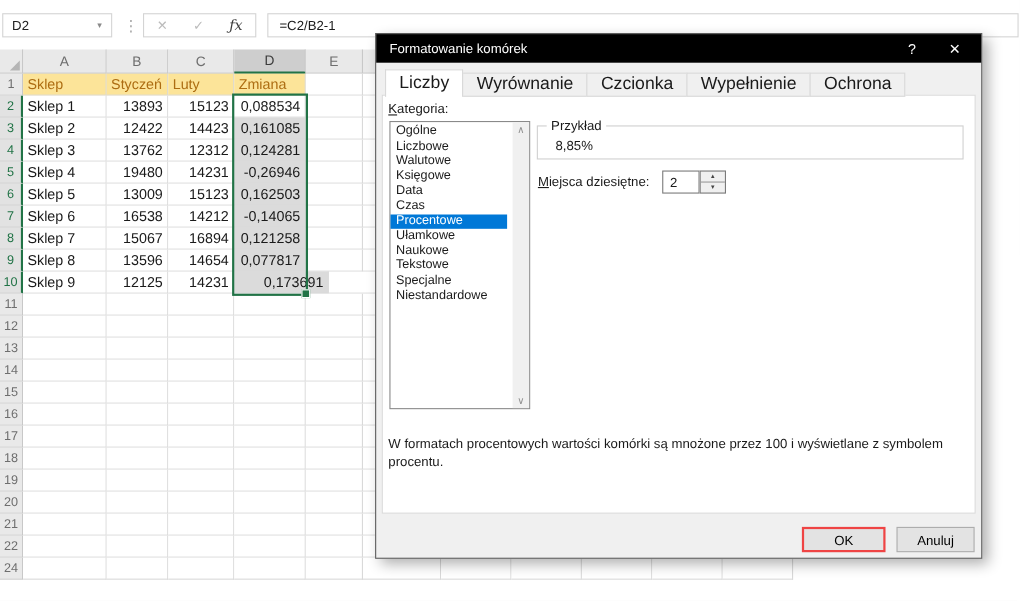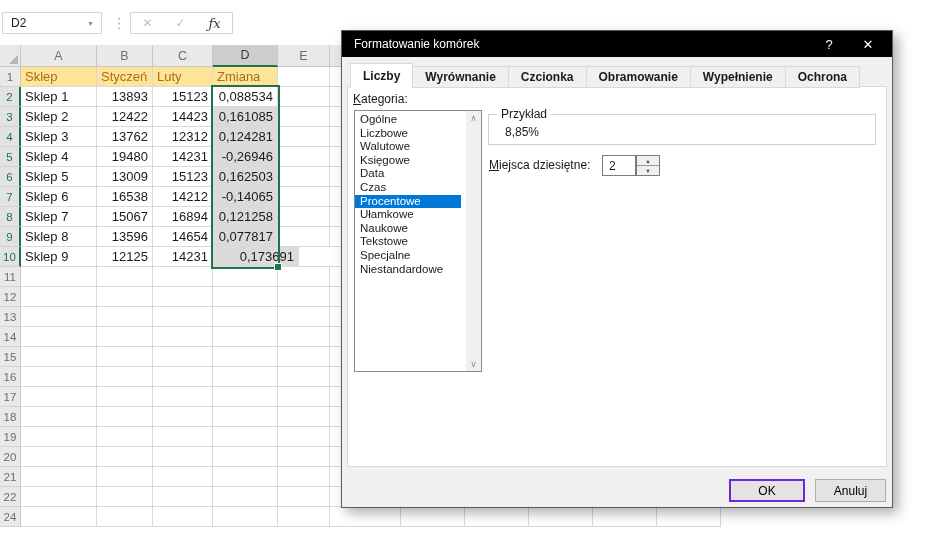--- a/index.html
+++ b/index.html
@@ -51,21 +51,21 @@
     border:1px solid #5c5c5c;box-sizing:border-box;z-index:10;box-shadow:5px 5px 12px rgba(0,0,0,.32);}
   .dlg-title{position:absolute;left:0;top:0;right:0;height:26px;background:#000;color:#fff;
     display:flex;align-items:center;padding-left:12px;font-size:12px;}
   .dlg-help{position:absolute;right:48px;top:0;width:30px;height:26px;display:flex;align-items:center;
     justify-content:center;color:#fff;font-size:13px;}
   .dlg-close{position:absolute;right:4px;top:0;width:40px;height:26px;display:flex;align-items:center;
     justify-content:center;color:#fff;font-size:13px;}
 
   .tabs{position:absolute;left:8px;top:32px;height:25px;display:flex;align-items:flex-end;z-index:3;}
   .tab{height:22px;background:#f0f0f0;border:1px solid #d9d9d9;box-sizing:border-box;margin-left:-1px;
-    display:flex;align-items:center;padding:0 12px;font-size:12px;color:#1a1a1a;font-weight:bold;}
+    display:flex;align-items:center;padding:0 12px;font-size:16px;color:#1a1a1a;}
   .tab.active{height:25px;background:#fff;border-bottom:none;z-index:4;margin-left:0;}
 
   .page{position:absolute;left:5px;top:55px;width:540px;height:381px;background:#fff;
     border:1px solid #d9d9d9;box-sizing:border-box;z-index:2;}
   .cat-label{position:absolute;left:5px;top:5px;font-size:12px;color:#1a1a1a;}
   .listbox{position:absolute;left:6px;top:23px;width:128px;height:262px;border:1px solid #8a8a8a;
     box-sizing:border-box;background:#fff;padding-top:2px;}
   .lst-item{height:13.6px;line-height:13.6px;font-size:11.5px;padding-left:5px;color:#1a1a1a;white-space:nowrap;width:106px;box-sizing:border-box;}
   .lst-item.sel{background:#0078d7;color:#fff;}
   .lst-scroll{position:absolute;right:0;top:0;bottom:0;width:15px;background:#f0f0f0;
@@ -81,40 +81,43 @@
     box-sizing:border-box;background:#fff;display:flex;align-items:center;padding-left:6px;font-size:12px;color:#1a1a1a;}
   .spin{position:absolute;left:288px;top:68px;width:24px;height:21px;border:1px solid #7a7a7a;
     box-sizing:border-box;background:#f0f0f0;display:flex;flex-direction:column;}
   .spin-btn{flex:1;display:flex;align-items:center;justify-content:center;font-size:5.5px;color:#444;}
   .spin-btn.up{border-bottom:1px solid #9a9a9a;}
 
   .desc{position:absolute;left:5px;top:308px;width:548px;font-size:12px;line-height:17px;color:#1a1a1a;}
 
   .btn{position:absolute;top:448px;height:23px;background:#e3e3e3;box-sizing:border-box;
     display:flex;align-items:center;justify-content:center;font-size:12px;color:#000;}
-  .btn-ok{left:387px;width:76px;border:2px solid #6d28d9;}
+  .btn-ok{left:387px;width:76px;border:2px solid #ef4444;}
   .btn-cancel{left:473px;width:71px;border:1px solid #adadad;}
 
   u{text-decoration:underline;}
 </style>
 </head>
 <body>
 
 <div id="stage">
 
   <div class="topbar">
     <div class="namebox">
       <span>D2</span>
       <span class="dd">▼</span>
     </div>
     <span class="dots">⋮</span>
     <div class="fbtns">
       <span class="ic-dim">✕</span>
       <span class="ic-dim">✓</span>
       <span class="ic-fx">ƒx</span>
+    </div>
+    <div class="fbar">
+      <span>=C2/B2-1</span>
     </div>
   </div>
 
   <div class="colheads" id="colheads">
     <div class="corner">
       <span class="corner-tri"></span>
     </div>
   <div class="colhead" style="width: 76px;">A</div>
       <div class="colhead" style="width: 56px;">B</div>
       <div class="colhead" style="width: 60px;">C</div>
@@ -461,21 +464,20 @@
     <div class="dlg-title">
       <span>Formatowanie komórek</span>
     </div>
     <span class="dlg-help">?</span>
     <span class="dlg-close">✕</span>
 
     <div class="tabs" id="tabs">
         <div class="tab active">Liczby</div>
         <div class="tab">Wyrównanie</div>
         <div class="tab">Czcionka</div>
-        <div class="tab">Obramowanie</div>
         <div class="tab">Wypełnienie</div>
         <div class="tab">Ochrona</div>
       </div>
 
     <div class="page">
       <div class="cat-label"><u>K</u><span>ategoria:</span></div>
 
       <div class="listbox" id="catlist">
         <div class="lst-scroll">
           <span class="scroll-arrow">∧</span>
@@ -502,19 +504,20 @@
 
       <div class="dec-label"><u>M</u><span>iejsca dziesiętne:</span></div>
       <div class="dec-input">
         <span>2</span>
       </div>
       <div class="spin">
         <span class="spin-btn up">▲</span>
         <span class="spin-btn">▼</span>
       </div>
 
+      <div class="desc">W formatach procentowych wartości komórki są mnożone przez 100 i wyświetlane z symbolem procentu.</div>
     </div>
 
     <div class="btn btn-ok">OK</div>
     <div class="btn btn-cancel">Anuluj</div>
   </div>
 
 </div>
 
 </body></html>

